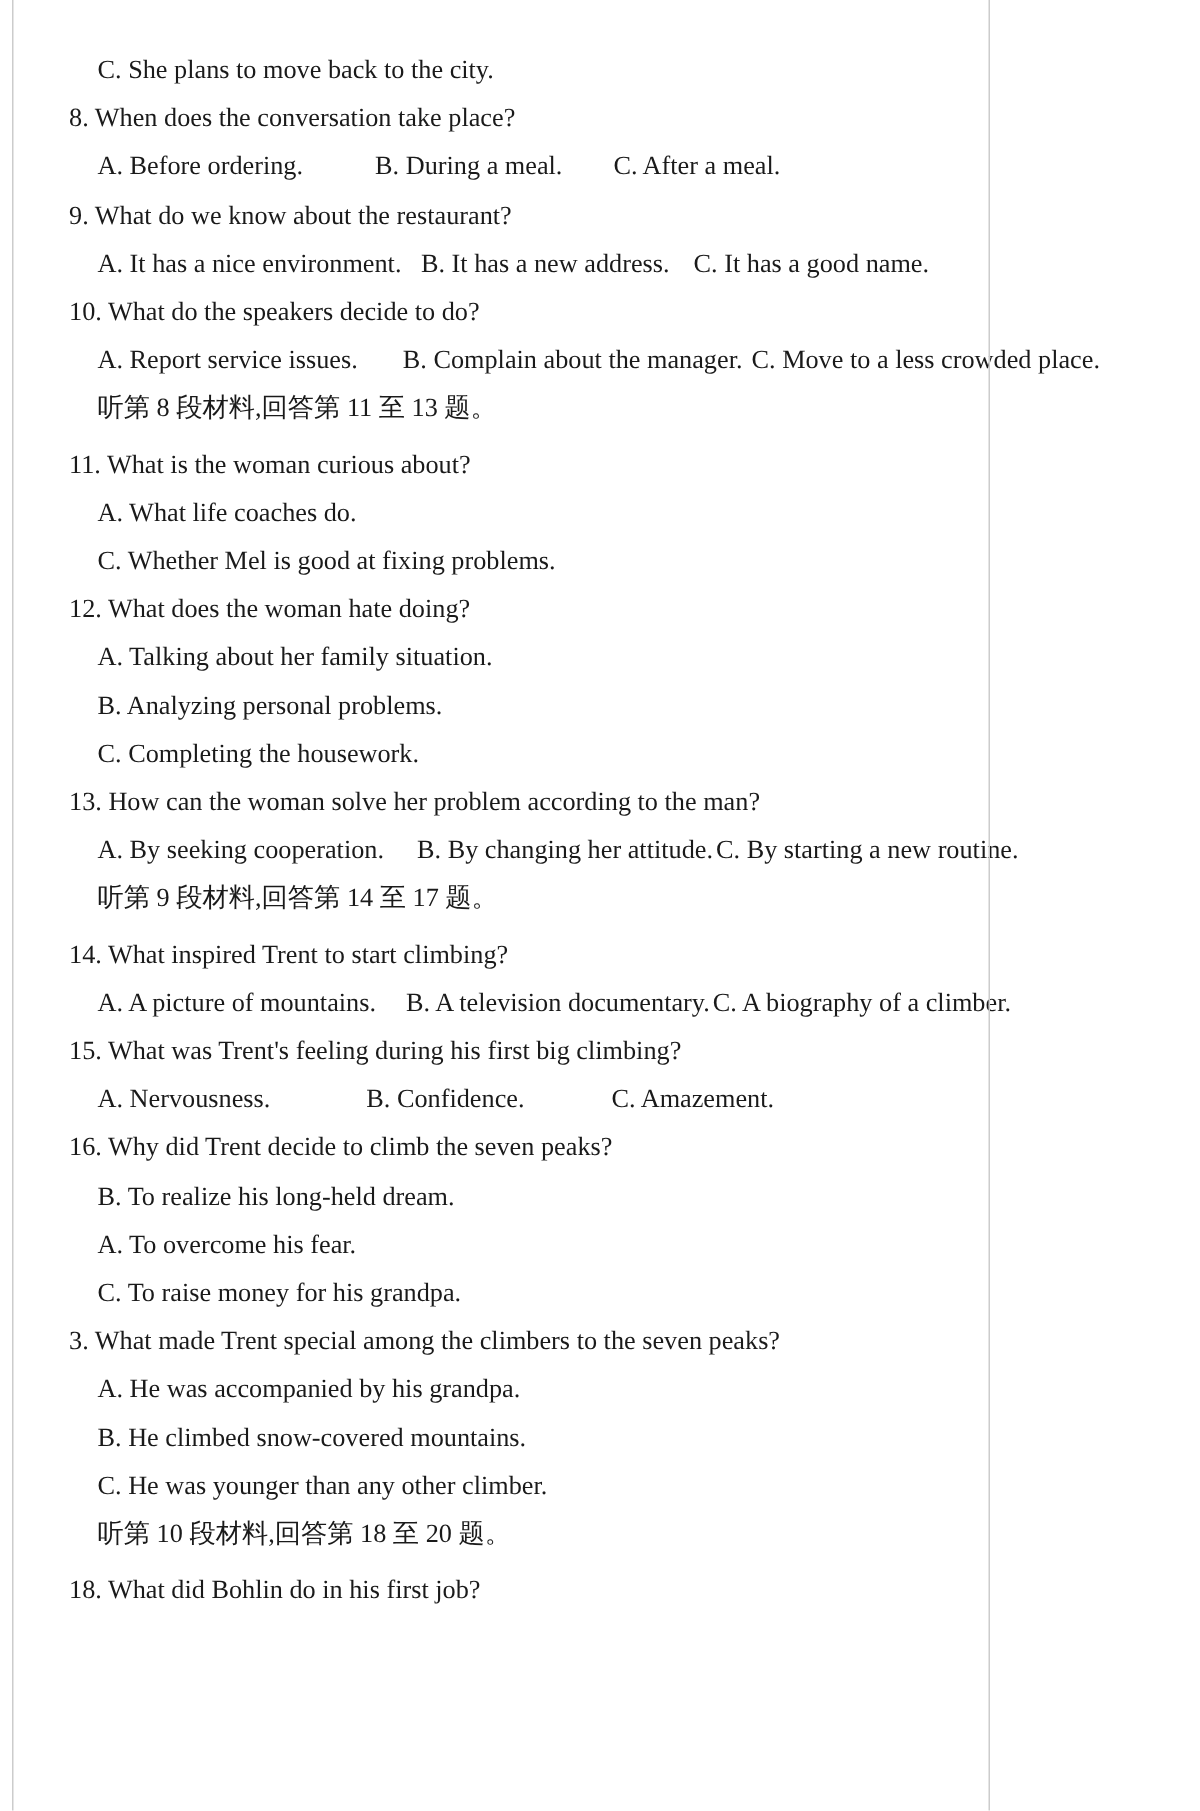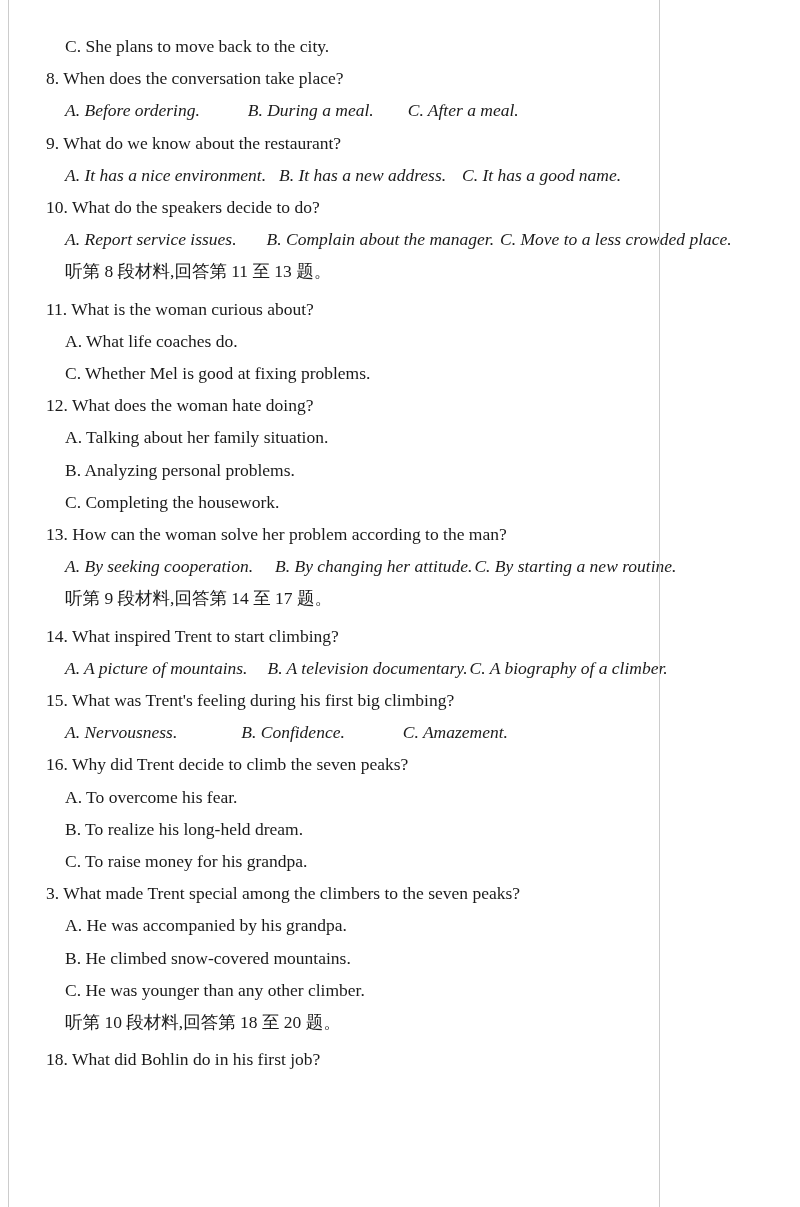--- a/index.html
+++ b/index.html
@@ -35,21 +35,21 @@
   .edge-line.right { right: 8px; }
   .line {
     line-height: 32.2px;
     white-space: pre;
   }
   .line.question        { padding-left: 46px; }
   .line.option,
   .line.material,
   .line.options-inline  { padding-left: 65px; }
   .line.material        { margin-bottom: 5px; }
-  .line span { white-space: pre; font-style: italic; }
+  .line span { white-space: pre; }
 </style>
 </head>
 <body>
 
 <div class="page">
   <div class="edge-line left"></div>
   <div class="edge-line right"></div>
   <div class="content">
       <div class="line option">C. She plans to move back to the city.</div>
       <div class="line question">8. When does the conversation take place?</div>
@@ -67,22 +67,22 @@
       <div class="line option">B. Analyzing personal problems.</div>
       <div class="line option">C. Completing the housework.</div>
       <div class="line question">13. How can the woman solve her problem according to the man?</div>
       <div class="line options-inline"><span style="margin-right: 22px;">A. By seeking cooperation.</span><span style="margin-right: 2px;">B. By changing her attitude.</span><span>C. By starting a new routine.</span></div>
       <div class="line material">听第 9 段材料,回答第 14 至 17 题。</div>
       <div class="line question">14. What inspired Trent to start climbing?</div>
       <div class="line options-inline"><span style="margin-right: 20px;">A. A picture of mountains.</span><span style="margin-right: 2px;">B. A television documentary.</span><span>C. A biography of a climber.</span></div>
       <div class="line question">15. What was Trent's feeling during his first big climbing?</div>
       <div class="line options-inline"><span style="margin-right: 64px;">A. Nervousness.</span><span style="margin-right: 58px;">B. Confidence.</span><span>C. Amazement.</span></div>
       <div class="line question">16. Why did Trent decide to climb the seven peaks?</div>
+      <div class="line option">B. To realize his long-held dream.</div>
       <div class="line option">A. To overcome his fear.</div>
-      <div class="line option">B. To realize his long-held dream.</div>
       <div class="line option">C. To raise money for his grandpa.</div>
       <div class="line question">3. What made Trent special among the climbers to the seven peaks?</div>
       <div class="line option">A. He was accompanied by his grandpa.</div>
       <div class="line option">B. He climbed snow-covered mountains.</div>
       <div class="line option">C. He was younger than any other climber.</div>
       <div class="line material">听第 10 段材料,回答第 18 至 20 题。</div>
       <div class="line question">18. What did Bohlin do in his first job?</div>
     </div>
 </div>
 

